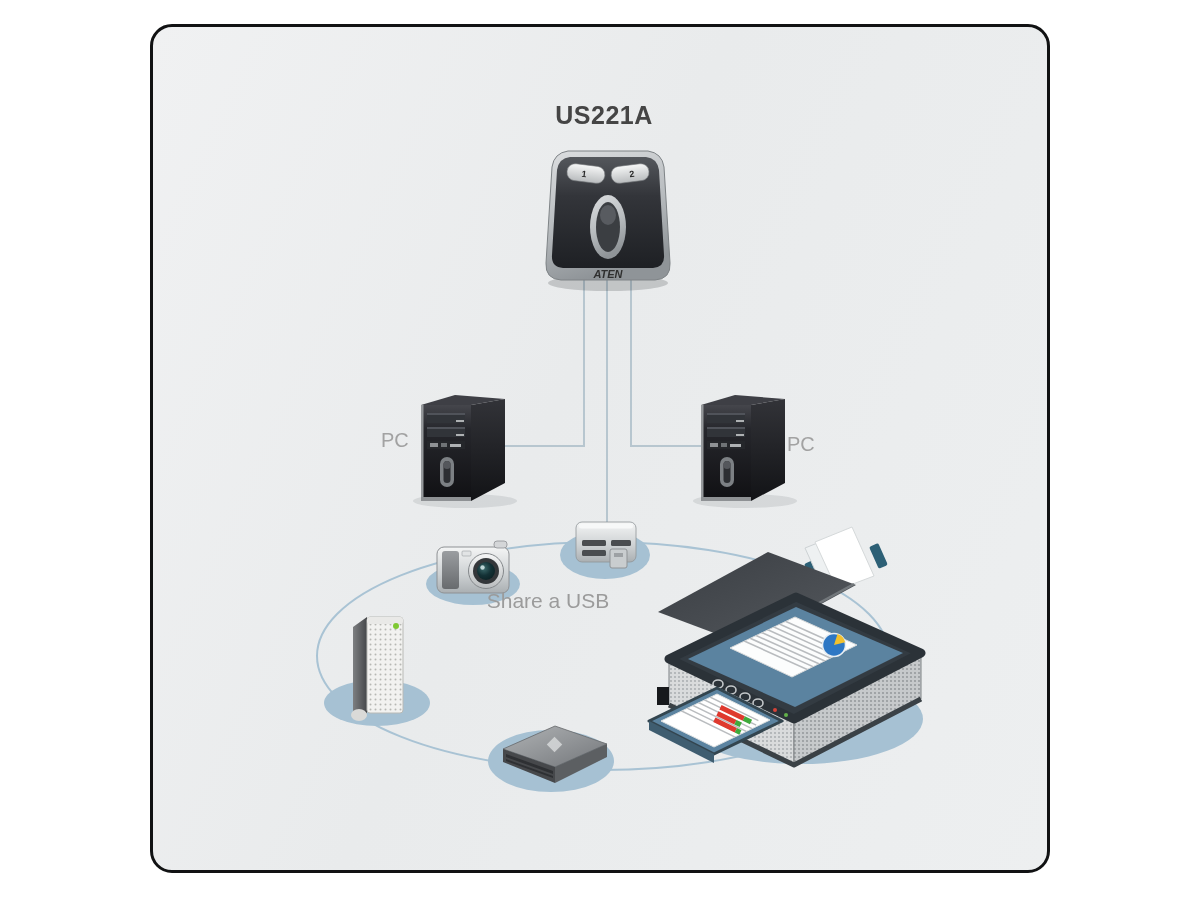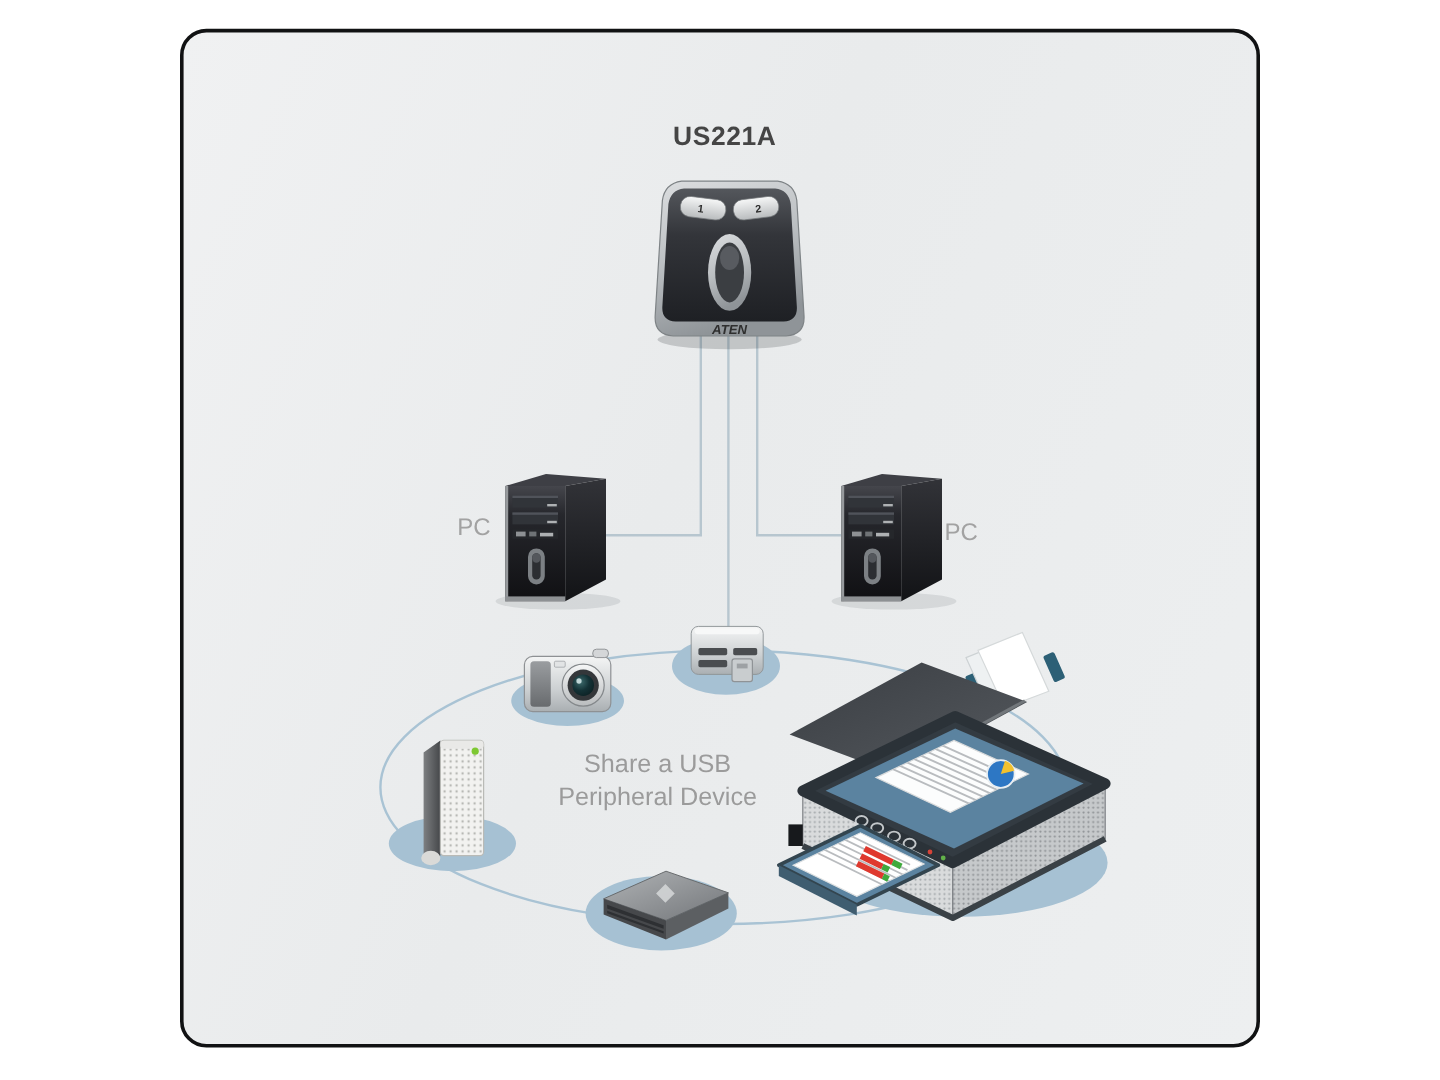--- a/index.html
+++ b/index.html
@@ -8,24 +8,24 @@
   .canvas{
     position:absolute;left:150px;top:24px;width:894px;height:843px;
     border:3px solid #111213;border-radius:22px;
     background:linear-gradient(115deg,#f0f1f2 0%,#e9ebec 45%,#edeff0 100%);
     overflow:hidden;
   }
   .art{position:absolute;left:0;top:0;}
   .lbl{position:absolute;color:#a2a2a2;font-size:20px;}
   .title{
     position:absolute;left:351px;top:74px;width:200px;text-align:center;
-    color:#454545;font-size:22px;font-weight:bold;letter-spacing:.5px;
+    color:#454545;font-size:25px;font-weight:bold;letter-spacing:.5px;
   }
   .share{
-    position:absolute;left:263px;top:596px;width:264px;text-align:center;
+    position:absolute;left:263px;top:560px;width:264px;text-align:center;
     color:#9b9b9b;font-size:21px;line-height:28px;
   }
 </style>
 </head>
 <body>
 
 <div class="stage">
   <div class="canvas">
 
     <svg class="art" width="894" height="843" viewBox="0 0 894 843">
@@ -271,17 +271,16 @@
           </g>
         </g>
       </g>
     </svg>
 
     <div class="title">US221A</div>
     <div class="lbl" style="left:228px;top:402px;">PC</div>
     <div class="lbl" style="left:634px;top:406px;">PC</div>
     <div class="share">
       <div>Share a USB</div>
-      <div>Peripheral Device</div>
     </div>
 
   </div>
 </div>
 
 </body></html>

